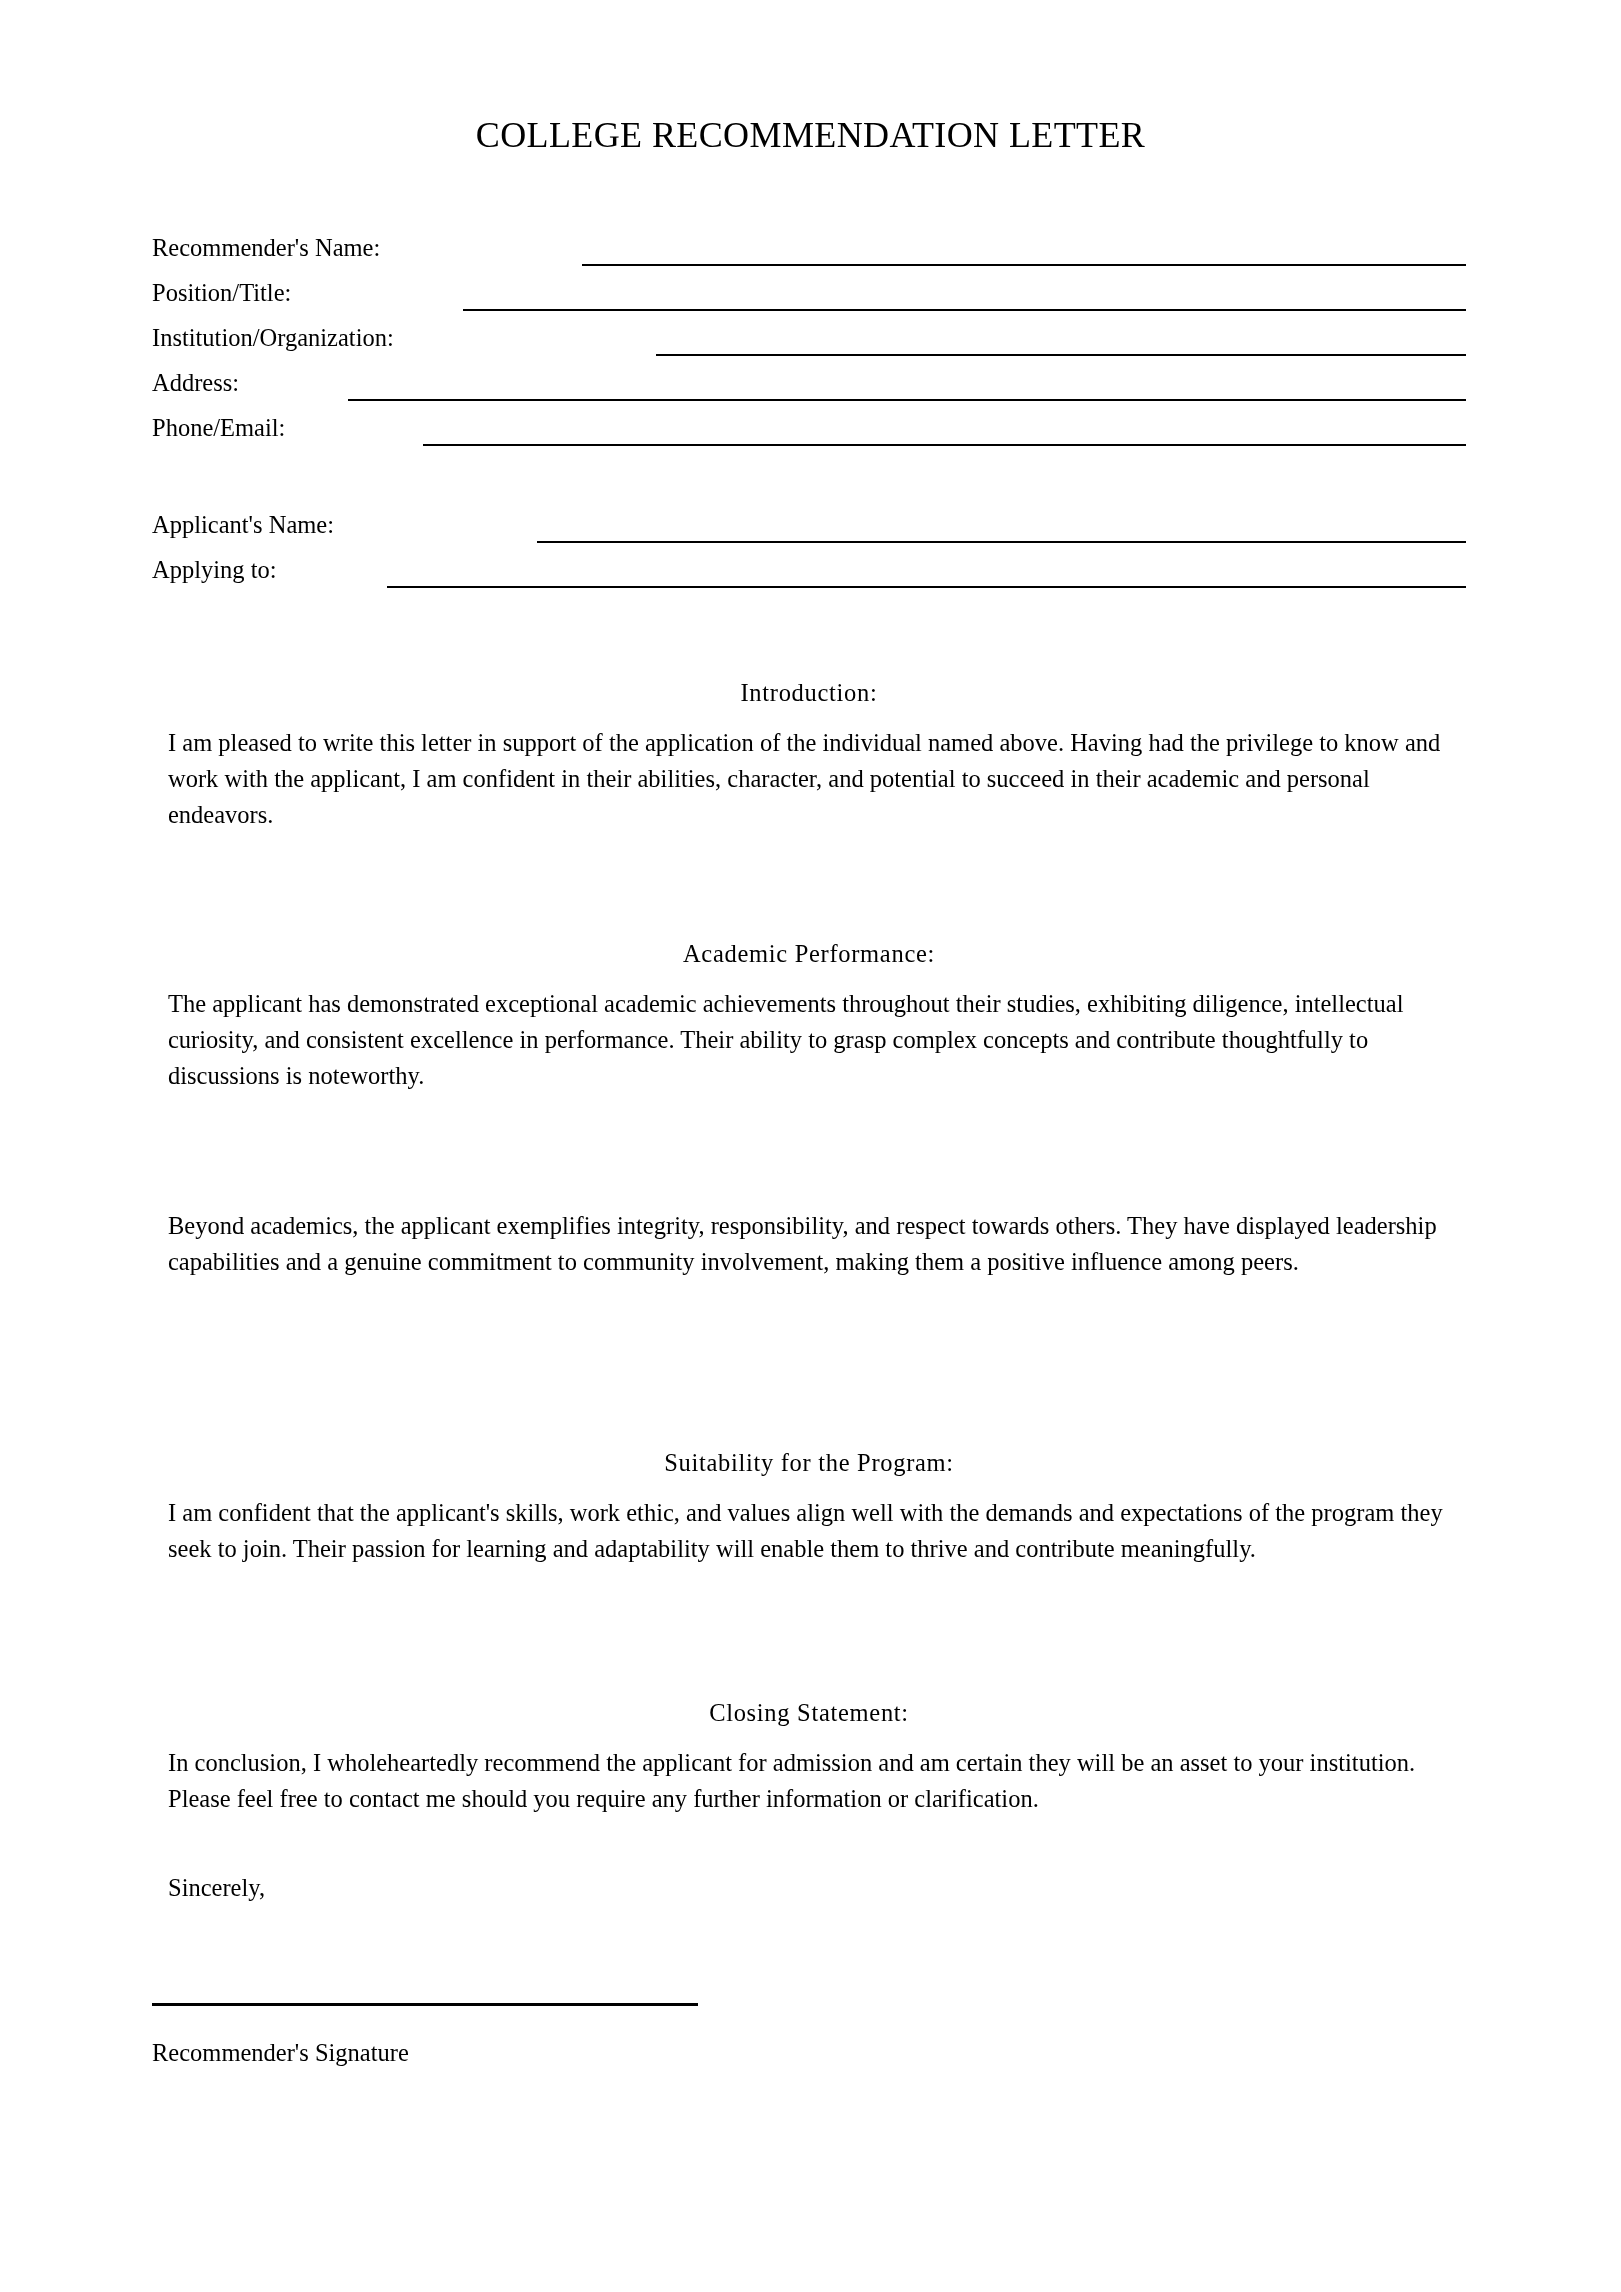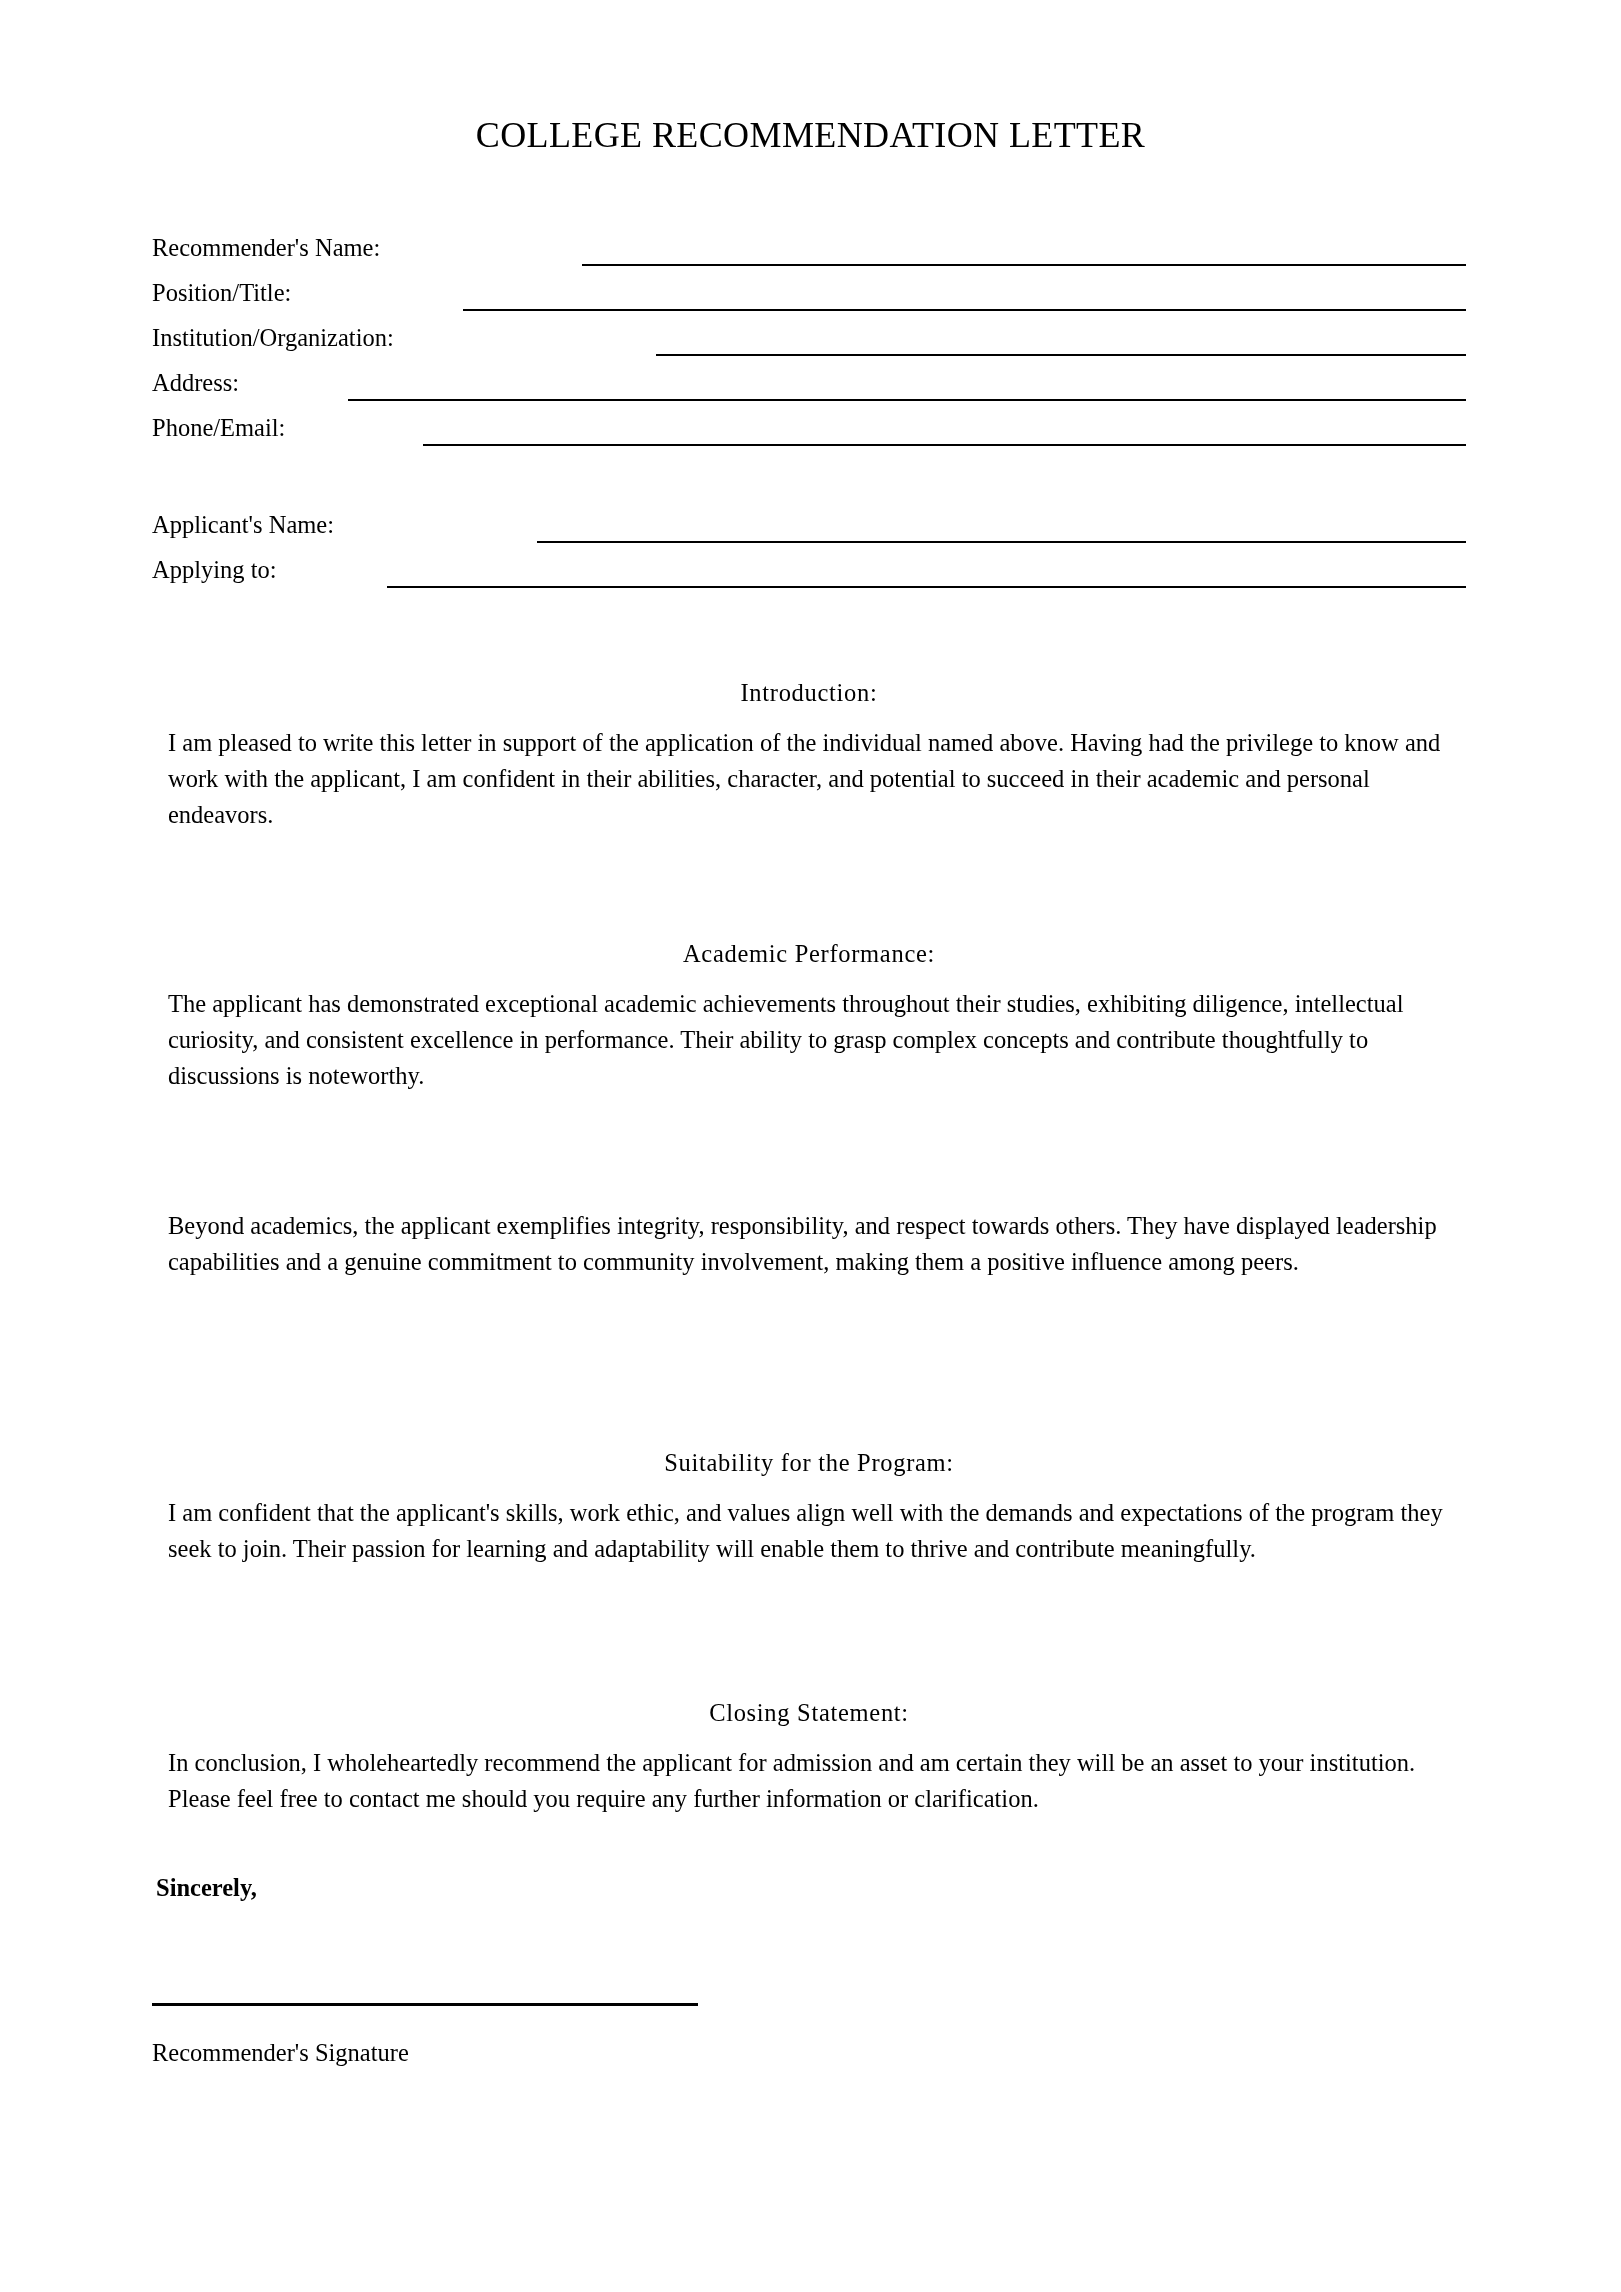--- a/index.html
+++ b/index.html
@@ -83,24 +83,23 @@
   .section-body {
     font-size: 24.5px;
     line-height: 36px;
     margin: 16px;
     text-align: left;
   }
 
   
   .closing-salutation {
     position: absolute;
-    left: 156px;
+    left: 168px;
     font-size: 24.5px;
     line-height: 33px;
-    font-weight: bold;
   }
   .sig-rule {
     position: absolute;
     left: 152px;
     width: 546px;
     height: 0;
     border-top: 3.9px solid #000000;
   }
   .sig-caption {
     position: absolute;

